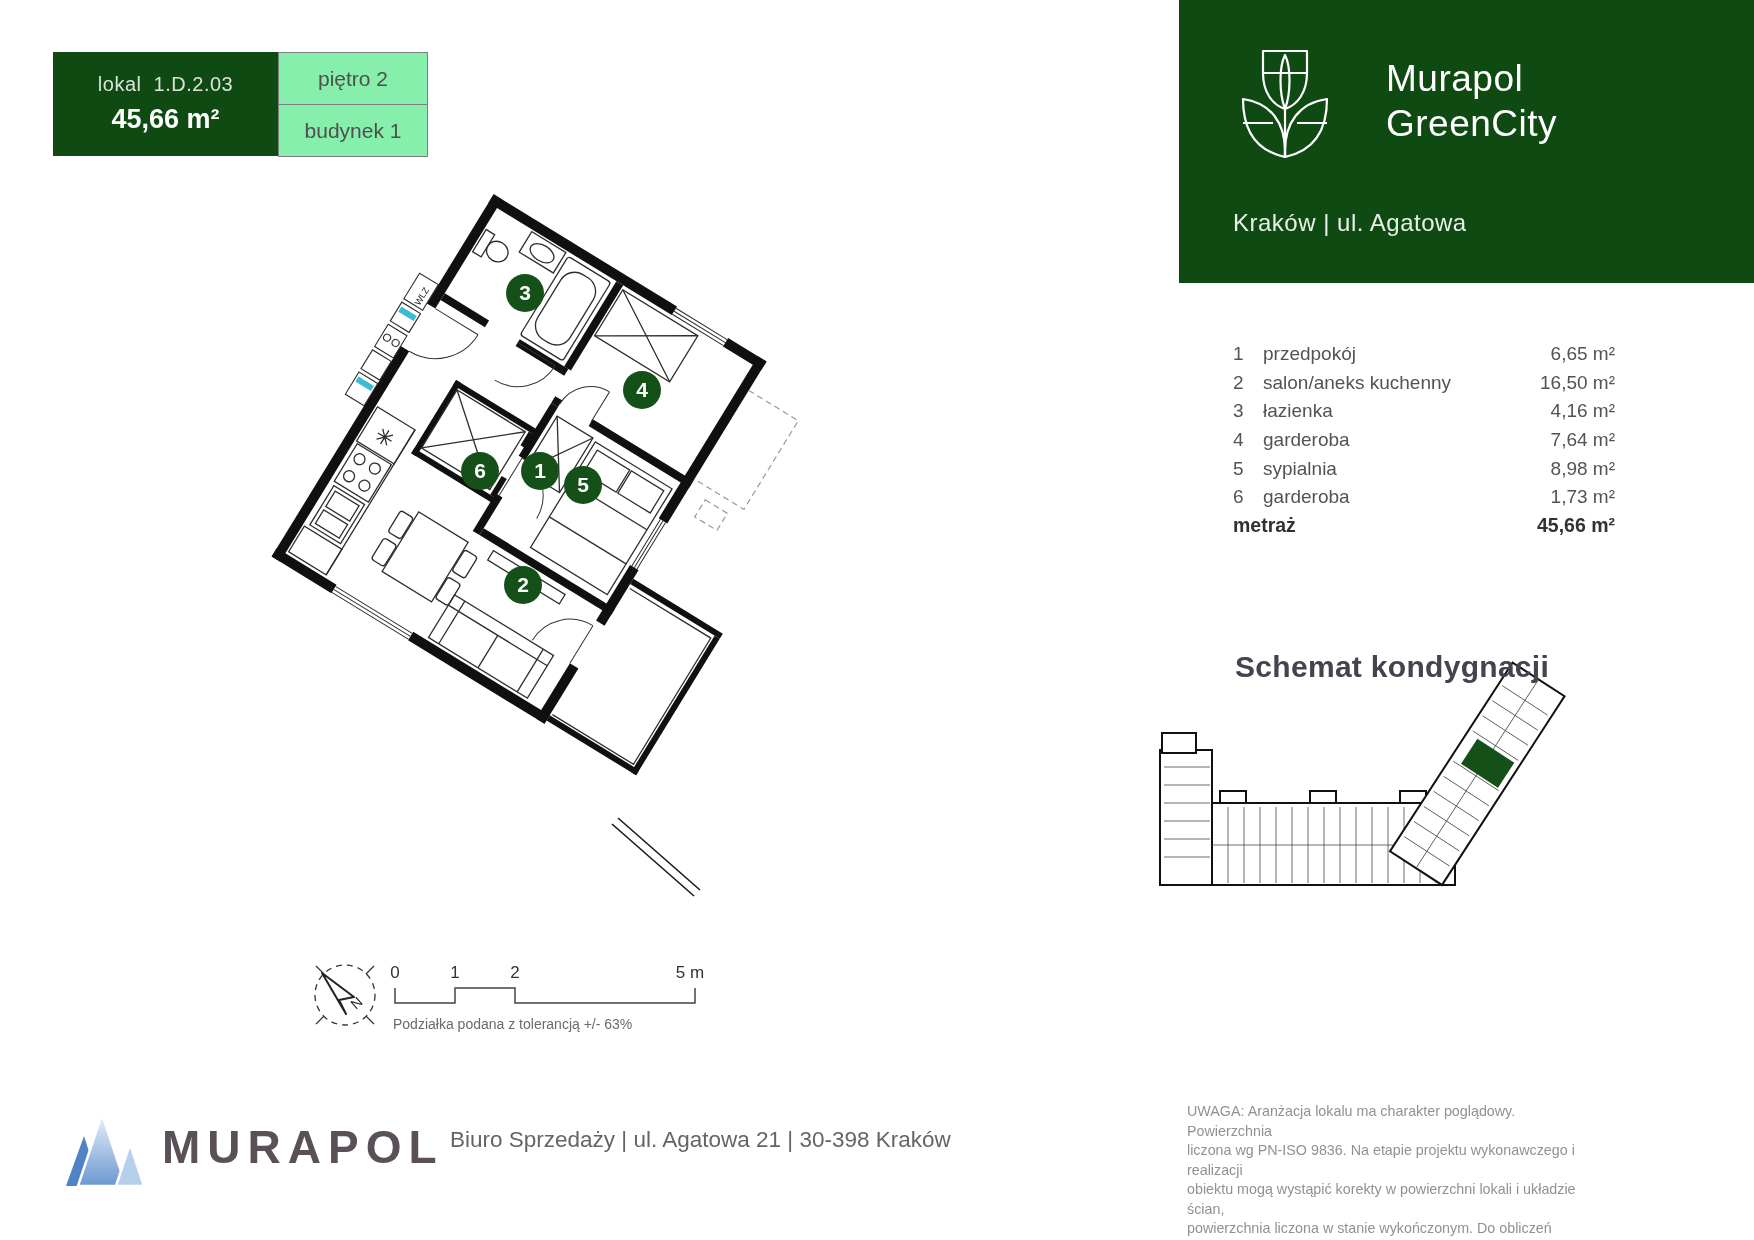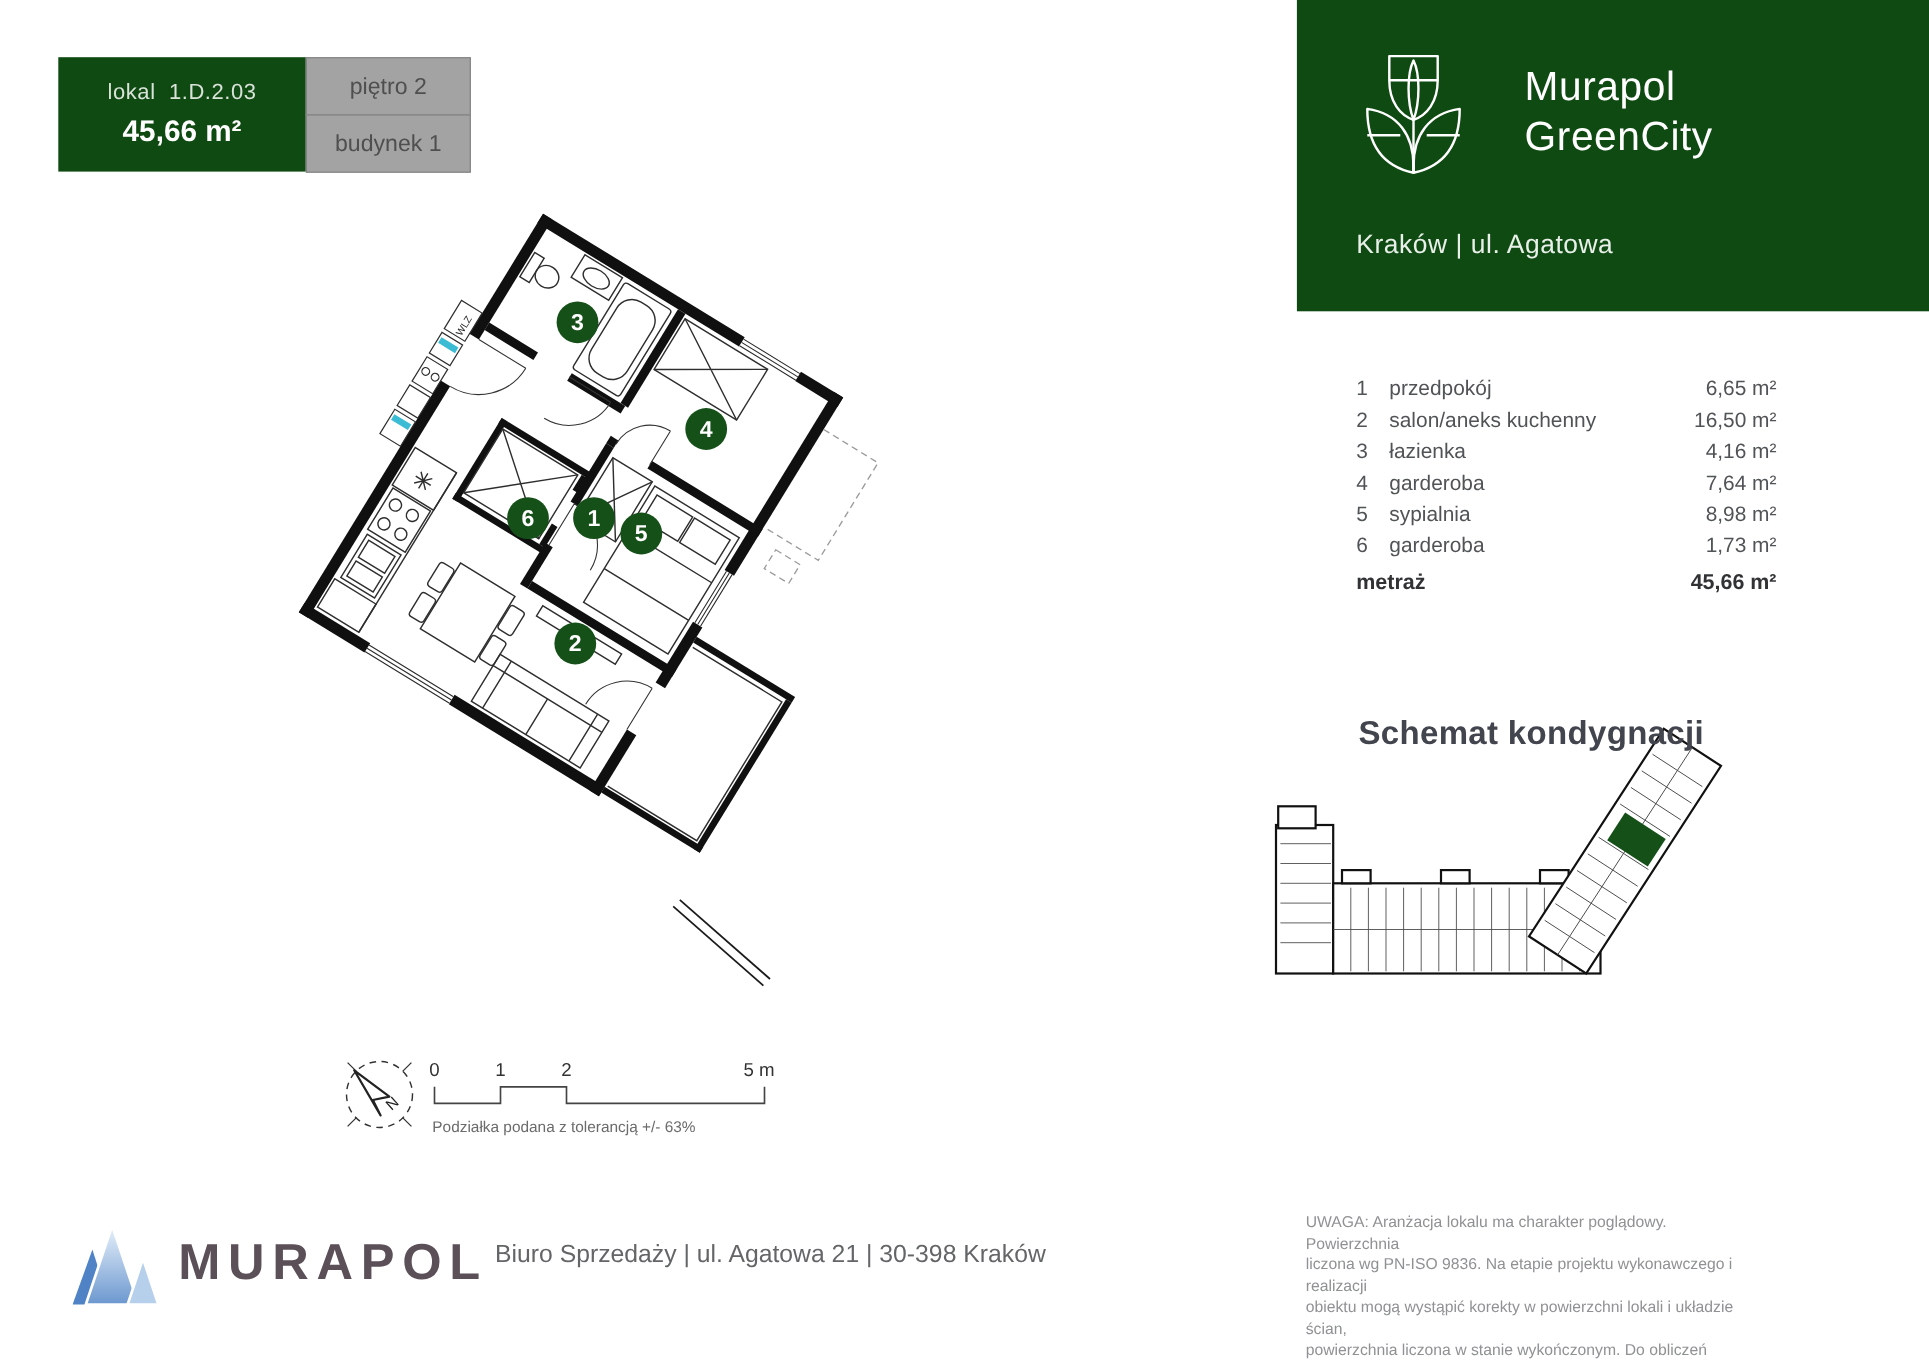--- a/index.html
+++ b/index.html
@@ -5,32 +5,32 @@
   html,body{margin:0;padding:0;}
   body{width:1754px;height:1240px;position:relative;background:#ffffff;overflow:hidden;
        font-family:"Liberation Sans", sans-serif;color:#4b4d4f;}
   .abs{position:absolute;}
   
   .unit-card{left:53px;top:52px;width:225px;height:104px;background:#0f4a12;color:#fff;
              display:flex;flex-direction:column;justify-content:center;align-items:center;}
   .unit-card .l1{font-size:20px;font-weight:300;color:#d9e3d9;letter-spacing:.5px;}
   .unit-card .l2{font-size:27px;font-weight:700;margin-top:8px;color:#ffffff;}
   .info-box{left:278px;width:150px;height:53px;border:1px solid #7f7f7f;box-sizing:border-box;
-            display:flex;align-items:center;justify-content:center;font-size:21px;color:#4f4f4f;background:#a3a3a3;}
+            display:flex;align-items:center;justify-content:center;font-size:21px;color:#4f4f4f;background:#86efac;}
   
   .brand-panel{left:1179px;top:0;width:575px;height:283px;background:#0f4a12;}
   .brand-name{left:1386px;top:56px;color:#ffffff;font-size:37px;line-height:45px;font-weight:500;letter-spacing:.5px;}
   .brand-loc{left:1233px;top:209px;color:#e9f0e9;font-size:24px;font-weight:300;letter-spacing:.5px;}
   
   .rooms{left:1233px;top:340px;width:382px;}
   .room-row{display:flex;height:28.6px;align-items:center;font-size:19px;color:#515456;}
   .room-row .no{width:30px;}
   .room-row .nm{flex:1;}
   .room-row .ar{text-align:right;}
-  .total-row{display:flex;height:32px;margin-top:2px;align-items:center;font-size:19.5px;font-weight:700;color:#303234;}
+  .total-row{display:flex;height:32px;margin-top:2px;font-size:19.5px;font-weight:700;color:#303234;}
   .total-row .nm{flex:1;}
   .schemat-title{left:1235px;top:650px;font-size:30px;font-weight:700;color:#42444e;letter-spacing:.3px;}
   
   .wordmark{left:162px;top:1120px;font-size:46px;font-weight:700;letter-spacing:7px;color:#5b5058;}
   .contact{left:450px;top:1124px;font-size:22.5px;line-height:31px;color:#646567;}
   .disclaimer{left:1187px;top:1102px;width:400px;font-size:14.3px;line-height:19.5px;color:#8f9193;white-space:pre-line;}
   .scale-note{left:393px;top:1016px;font-size:14px;color:#6b6b6b;}
   svg{display:block;}
 </style>
 </head>

